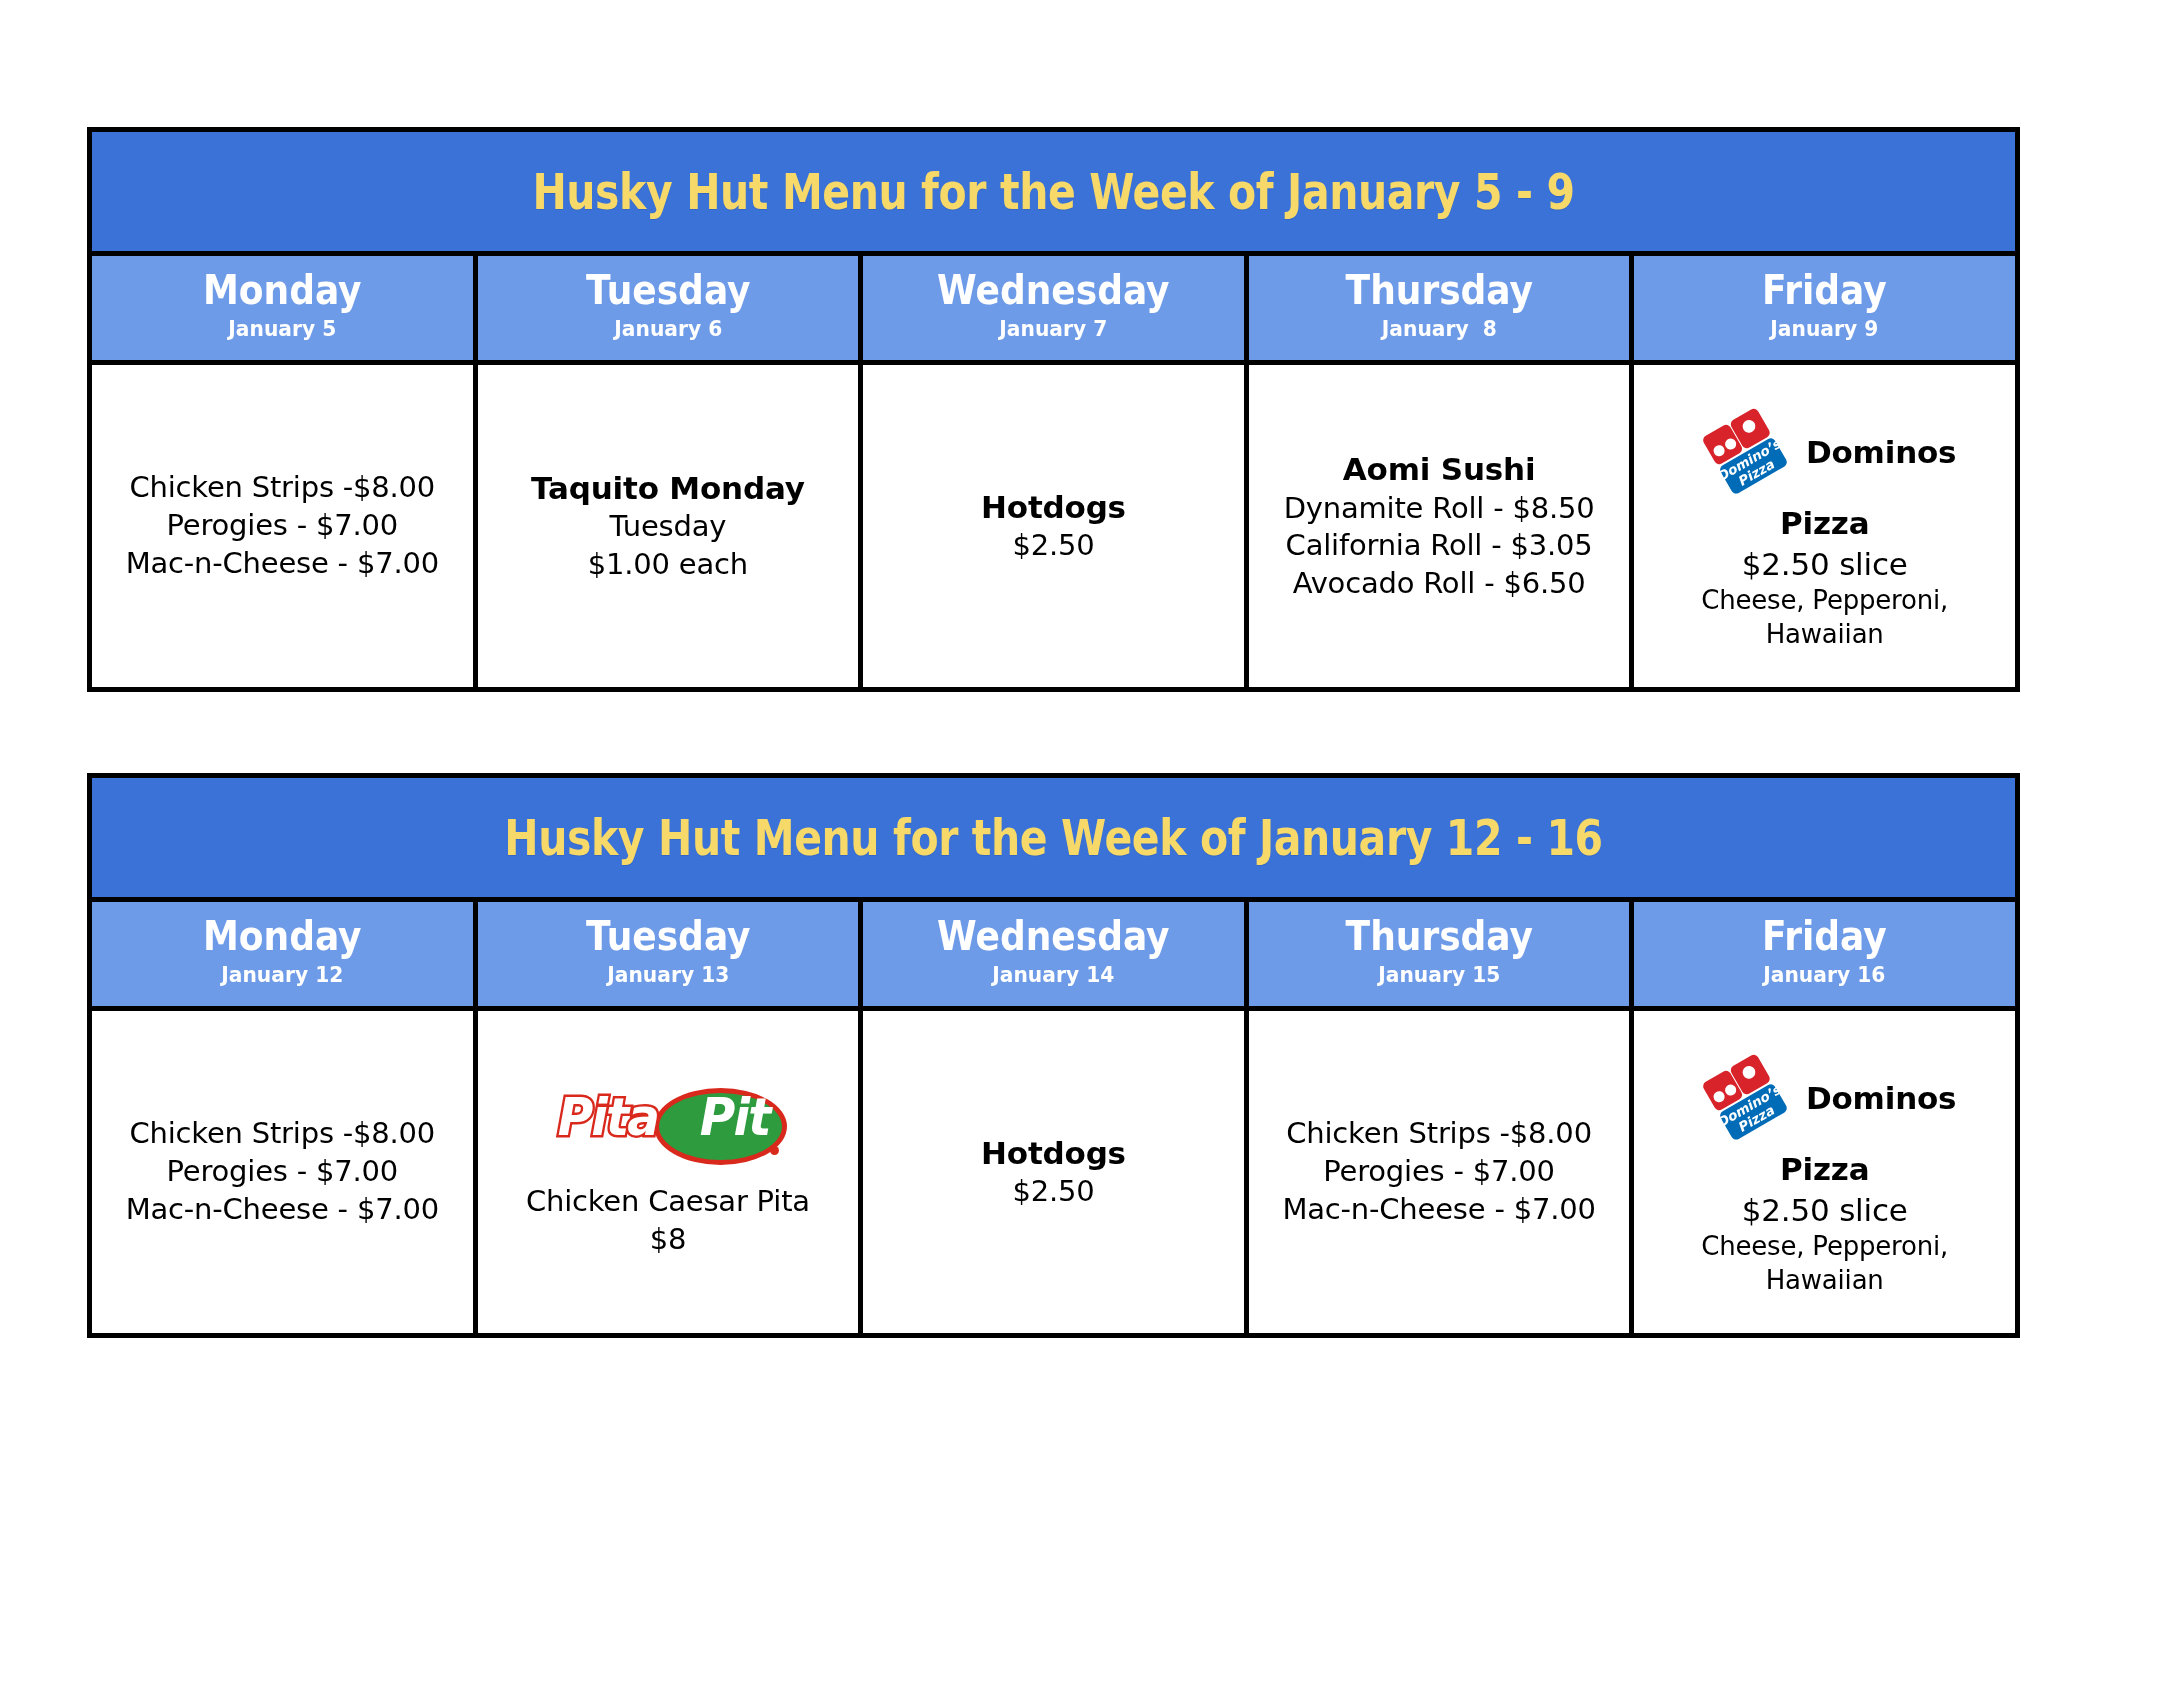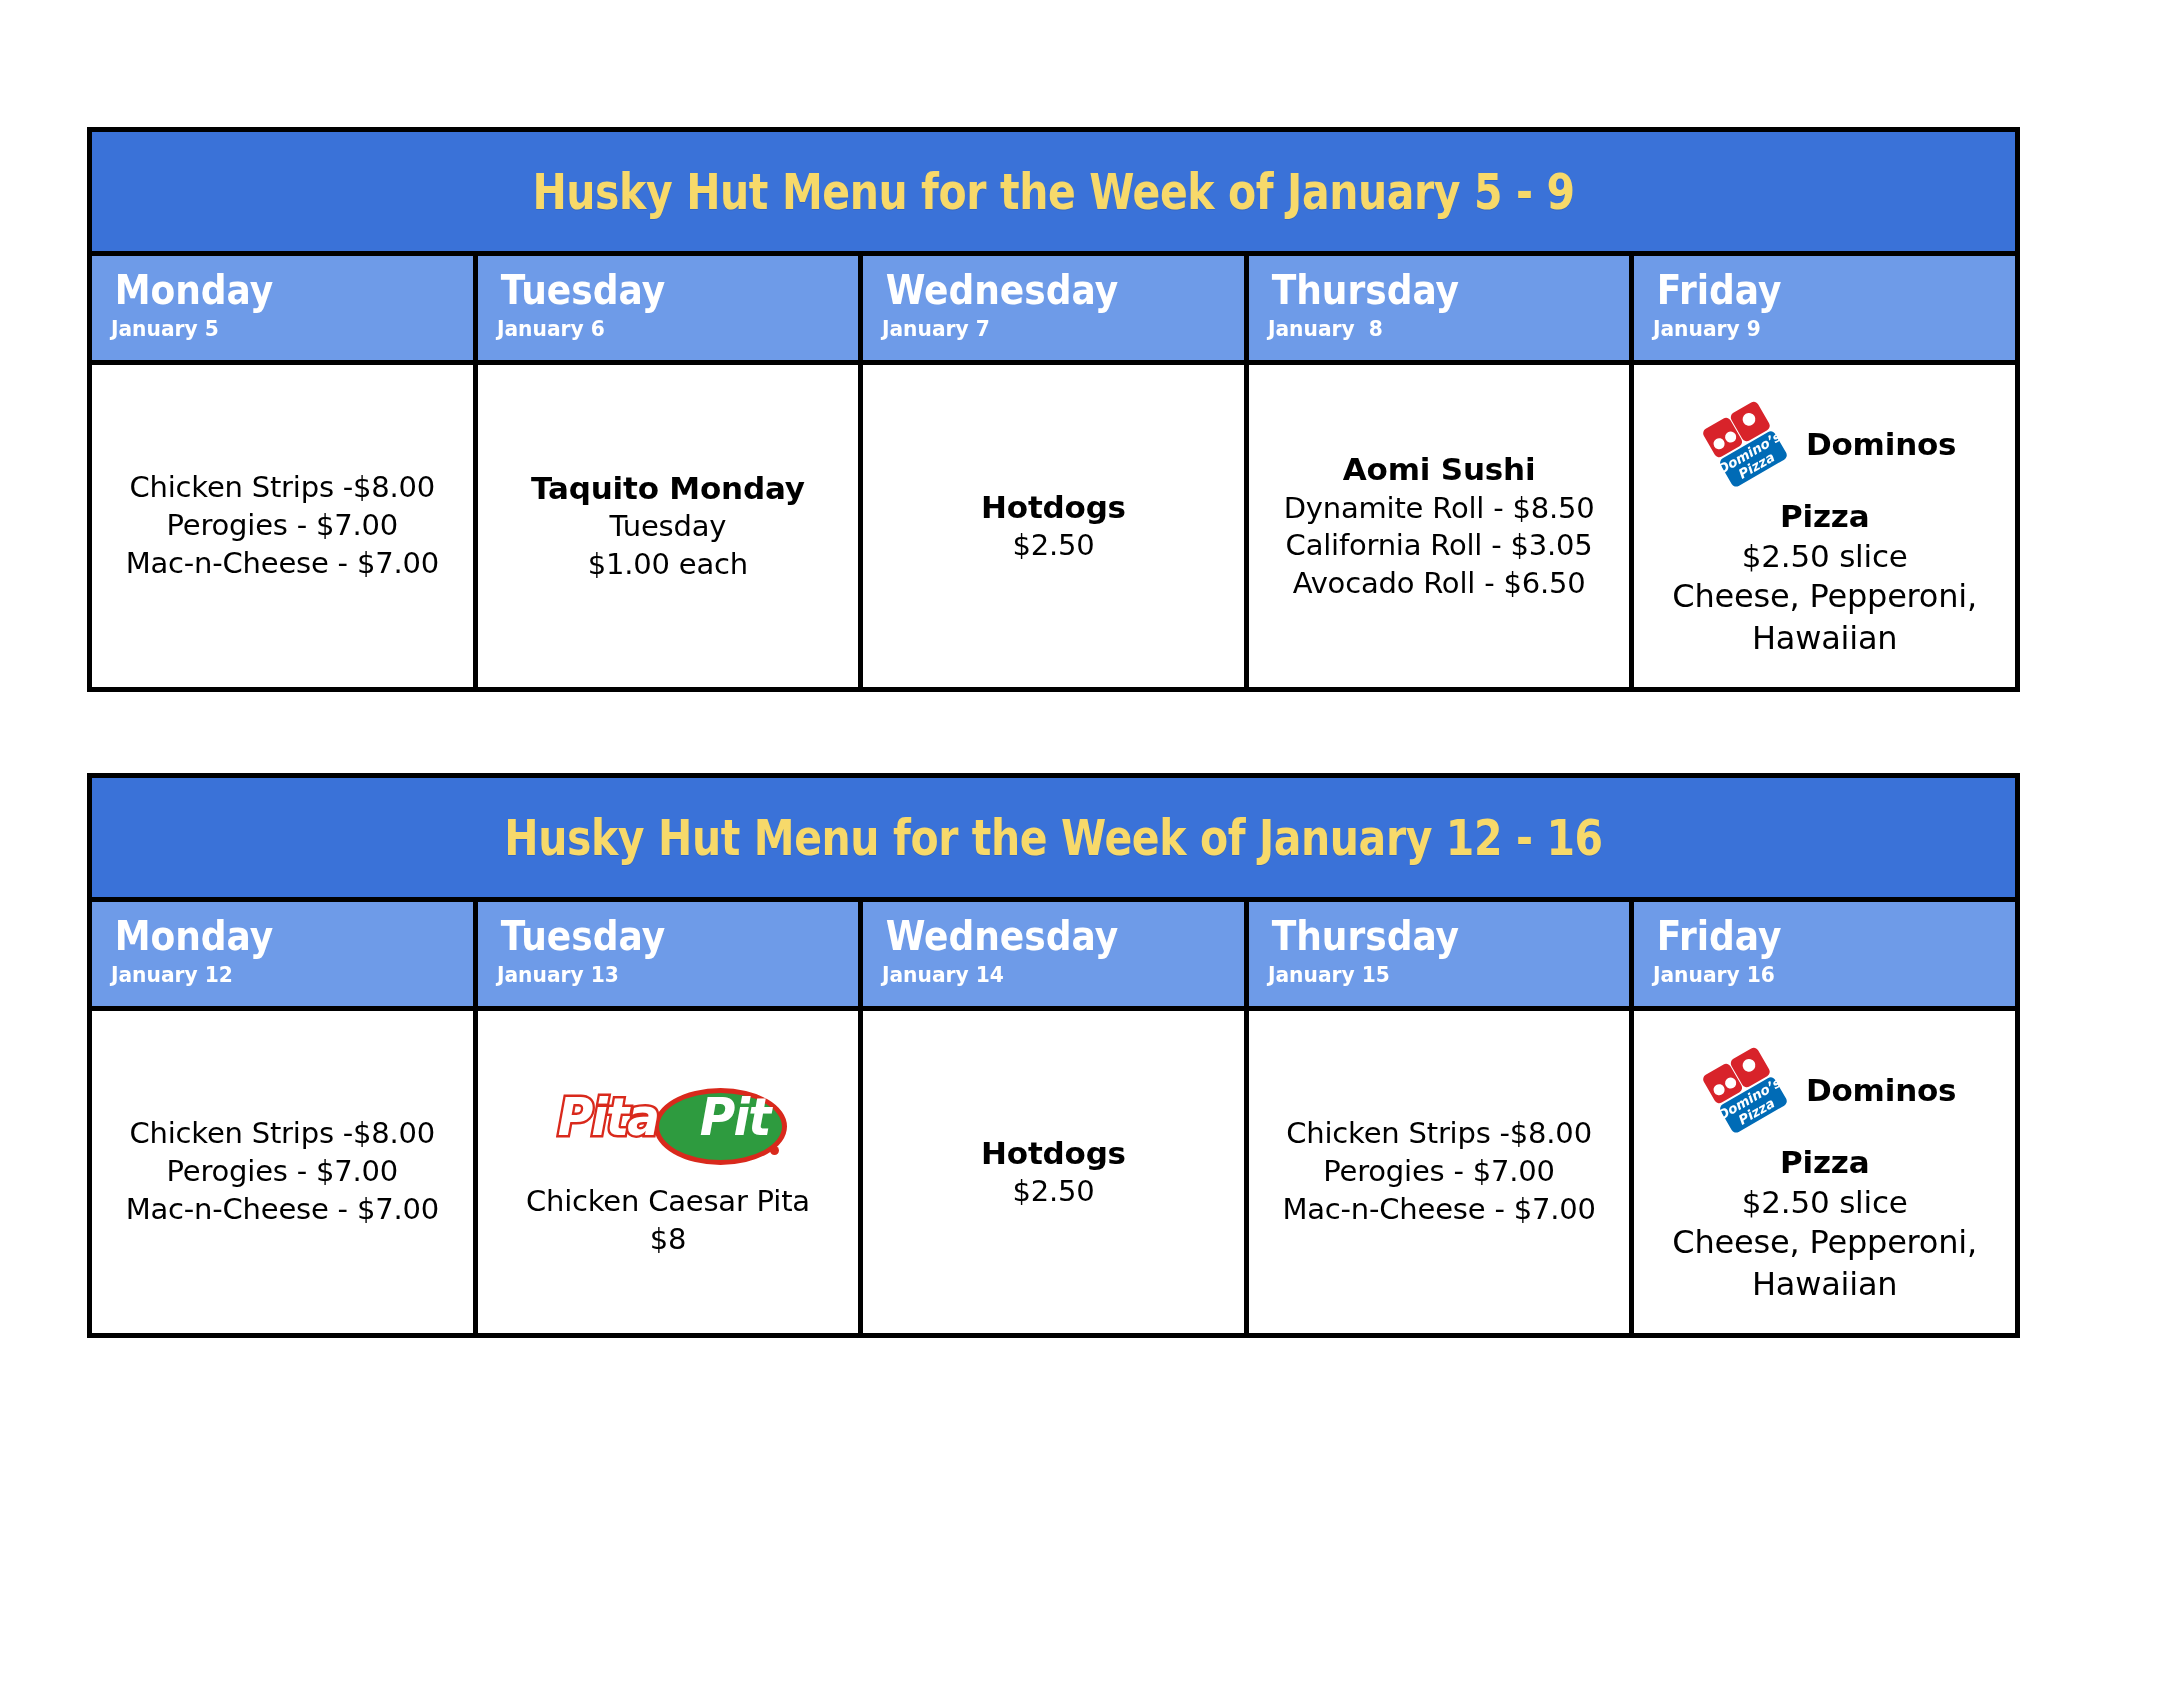--- a/index.html
+++ b/index.html
@@ -54,20 +54,21 @@
     transform-origin: center center;
     white-space: nowrap;
     text-shadow: 0 1px 0 rgba(0,0,0,0.10);
   }
 
   
   .day-cell {
     background: #6E9BE8;
     border: 5px solid #000000;
     height: 109px;
+    text-align: center;
     vertical-align: middle;
     padding: 6px 4px 10px 4px;
   }
 
   .day-name {
     display: block;
     color: #FFFFFF;
     font-family: "DejaVu Sans", sans-serif;
     font-weight: bold;
     font-size: 40px;
@@ -110,21 +111,21 @@
   .line {
     font-family: "DejaVu Sans", sans-serif;
     color: #000000;
     line-height: 1.30;
     white-space: nowrap;
     letter-spacing: -0.2px;
   }
 
   .line.sz-lg      { font-size: 31px; }
   .line.sz-md      { font-size: 29px; }
-  .line.sz-sm      { font-size: 32px; }
+  .line.sz-sm      { font-size: 26px; }
   .line.bold       { font-weight: bold; }
 
   
   .dominos-cell .cell-inner { position: relative; }
 
   .dominos-head {
     display: flex;
     flex-direction: row;
     align-items: center;
     justify-content: center;

